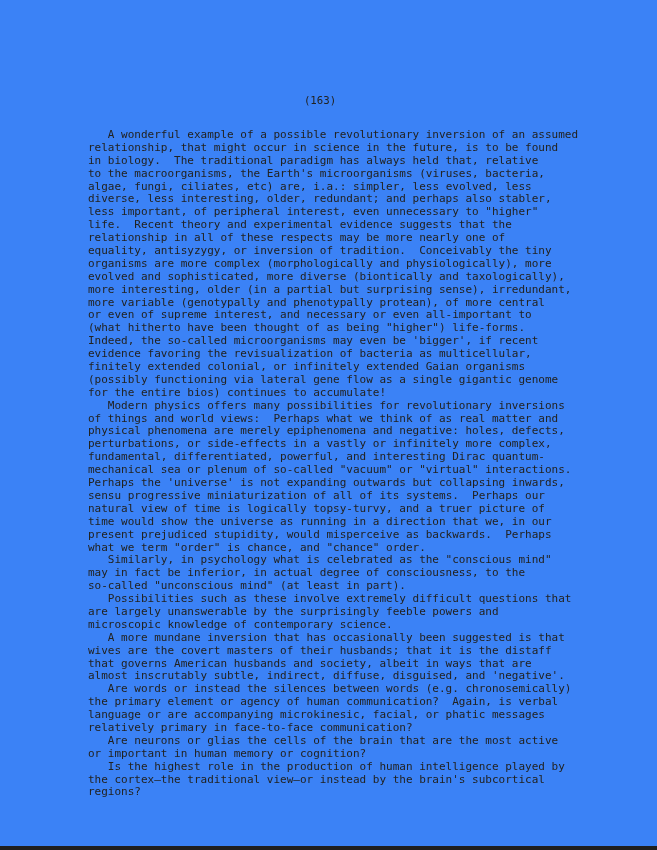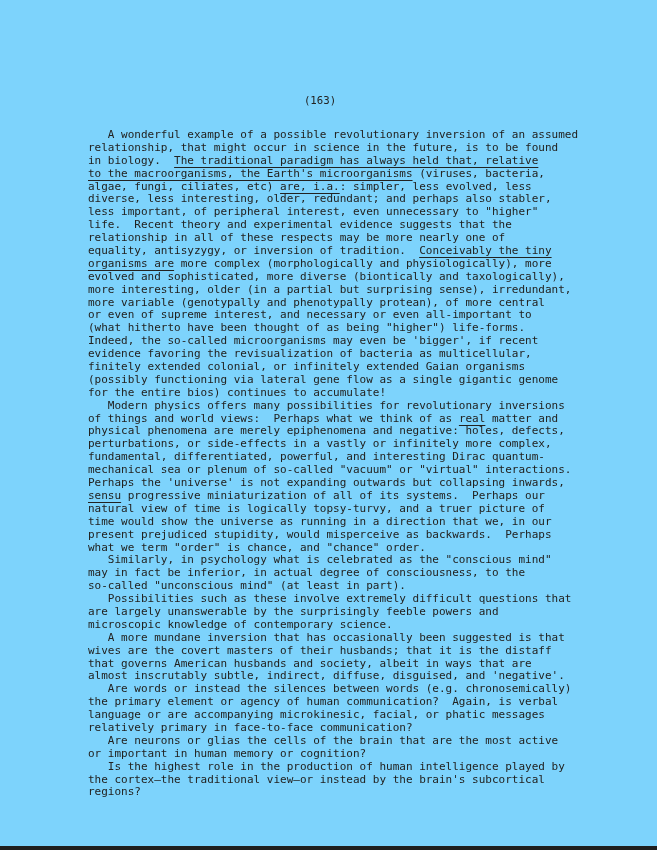--- a/index.html
+++ b/index.html
@@ -5,21 +5,21 @@
   html, body {
     margin: 0;
     padding: 0;
     background: #e8e8e6;
   }
   .page {
     position: relative;
     width: 657px;
     height: 850px;
     margin: 0 auto;
-    background: #7dd3fc;
+    background: #3b82f6;
     overflow: hidden;
     font-family: "DejaVu Sans Mono", "Liberation Mono", monospace;
     color: #222220;
   }
   .page-number {
     position: absolute;
     top: 94px;
     left: 0;
     width: 640px;
     text-align: center;
@@ -33,21 +33,20 @@
     top: 129px;
     width: 500px;
     font-size: 11px;
     line-height: 12.9px;
     white-space: pre;
   }
   .line {
     height: 12.9px;
   }
   .u {
-    text-decoration: underline;
     text-decoration-thickness: 1px;
     text-underline-offset: 2.5px;
   }
   .scan-edge {
     position: absolute;
     left: 0;
     bottom: 0;
     width: 657px;
     height: 4px;
     background: #1f1f1f;

